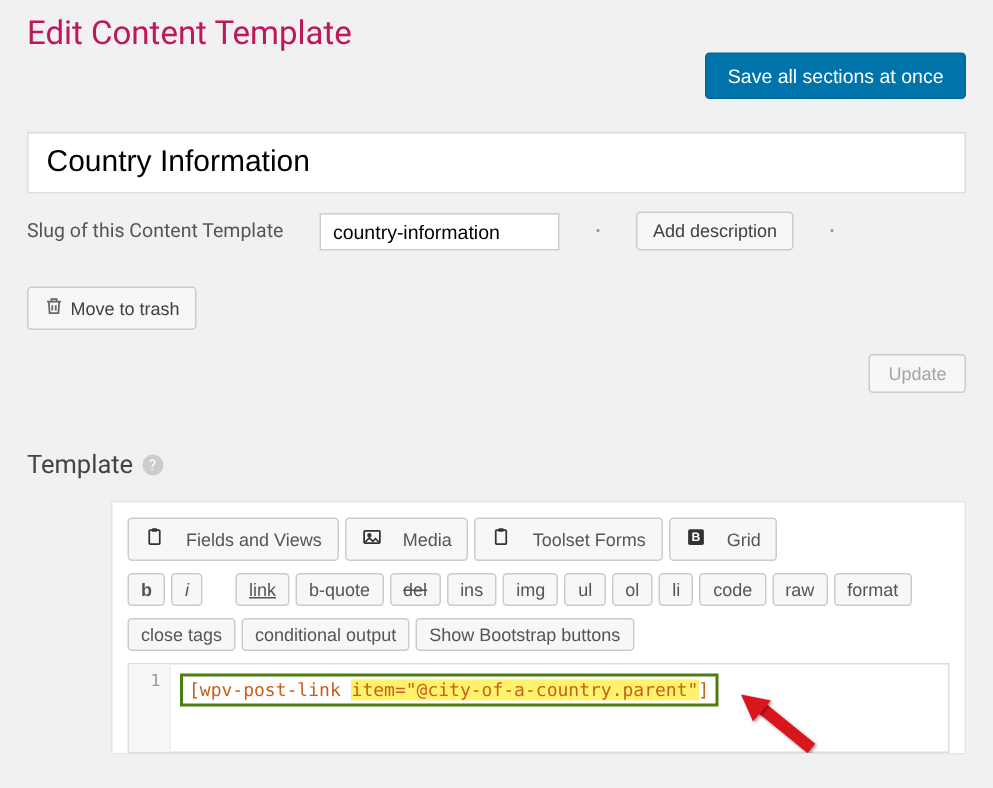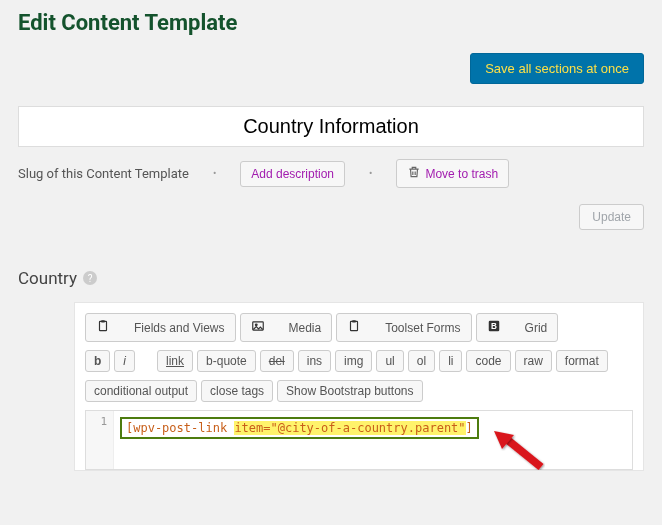--- a/index.html
+++ b/index.html
@@ -1,31 +1,31 @@
 <!DOCTYPE html>
 <html><head>
 <meta charset="utf-8">
 <style>
   * { box-sizing: border-box; margin: 0; padding: 0; }
   body { font-family: -apple-system, "Segoe UI", Roboto, Helvetica, Arial, sans-serif; background: #f1f1f1; color: #23282d; width: 662px; height: 525px; overflow: hidden; padding: 10px 18px 0 18px; }
-  h1.page-title { font-size: 22px; font-weight: 700; color: #14532d; margin-bottom: 18px; }
+  h1.page-title { font-size: 22px; font-weight: 400; color: #be185d; }
   .top-actions { text-align: right; margin-bottom: 22px; }
-  .btn-primary { background: #0073aa; border: 1px solid #006799; color: #fde047; font-size: 13px; padding: 7px 14px; border-radius: 3px; cursor: pointer; }
-  .title-input { width: 100%; font-size: 20px; padding: 8px 12px; border: 1px solid #ddd; background: #fff; margin-bottom: 12px; font-weight: 300; text-align: center; }
+  .btn-primary { background: #0073aa; border: 1px solid #006799; color: #ffffff; font-size: 13px; padding: 7px 14px; border-radius: 3px; cursor: pointer; }
+  .title-input { width: 100%; font-size: 20px; padding: 8px 12px; border: 1px solid #ddd; background: #fff; margin-bottom: 12px; font-weight: 300; }
   .slug-row { display: flex; align-items: center; gap: 24px; font-size: 13px; color: #555; margin-bottom: 16px; flex-wrap: wrap; }
   .slug-row input[type=text] { padding: 4px 8px; border: 1px solid #ccc; font-size: 13px; width: 160px; }
-  .btn-secondary { background: #f7f7f7; border: 1px solid #ccc; color: #a21caf; font-size: 12px; padding: 5px 10px; border-radius: 3px; cursor: pointer; display: inline-flex; align-items: center; gap: 4px; }
+  .btn-secondary { background: #f7f7f7; border: 1px solid #ccc; color: #404040; font-size: 12px; padding: 5px 10px; border-radius: 3px; cursor: pointer; display: inline-flex; align-items: center; gap: 4px; }
   .dot { color: #999; font-size: 10px; }
   .update-row { text-align: right; margin-bottom: 38px; }
   .btn-disabled { background: #f7f7f7; border: 1px solid #ccc; color: #a0a5aa; font-size: 12px; padding: 5px 12px; border-radius: 3px; cursor: default; }
   .section-label { font-size: 17px; font-weight: 400; color: #444; margin-bottom: 14px; display: flex; align-items: center; gap: 6px; }
   .help-circle { width: 14px; height: 14px; border-radius: 50%; background: #ccc; color: #fff; font-size: 10px; display: inline-flex; align-items: center; justify-content: center; }
   .editor-box { background: #fff; border: 1px solid #e5e5e5; margin-left: 56px; padding: 10px 10px 0 10px; position: relative; }
   .toolbar-row { display: flex; flex-wrap: wrap; gap: 4px; margin-bottom: 8px; }
-  .tb-btn { background: #f7f7f7; border: 1px solid #ccc; color: #555; font-size: 12px; padding: 5px 10px; border-radius: 3px; cursor: pointer; display: inline-flex; align-items: center; gap: 24px; justify-content: flex-end; }
+  .tb-btn { background: #f7f7f7; border: 1px solid #ccc; color: #555; font-size: 12px; padding: 5px 10px; border-radius: 3px; cursor: pointer; display: inline-flex; align-items: center; gap: 14px; justify-content: flex-end; }
   .tb-btn.small { padding: 3px 8px; font-size: 12px; }
   .ico { width: 14px; height: 14px; display: inline-block; }
   .strike { text-decoration: line-through; }
   .underline { text-decoration: underline; margin-left: 18px; }
   .code-area { border: 1px solid #ddd; font-family: Menlo, Consolas, monospace; font-size: 12px; position: relative; padding: 4px 0 28px 0; background: #fff; }
   .gutter { position: absolute; left: 0; top: 0; bottom: 0; width: 28px; border-right: 1px solid #eee; background: #f7f7f7; }
   .line-num { color: #999; font-size: 11px; text-align: right; padding: 4px 6px 0 0; }
   .code-line { padding: 2px 0 2px 34px; }
   .hlred { border: 2px solid #4d7c0f; padding: 2px 4px; display: inline-block; }
   .orange { color: #c85f1a; }
@@ -41,39 +41,40 @@
 <h1 class="page-title">Edit Content Template</h1>
 
 <div class="top-actions">
   <button class="btn-primary">Save all sections at once</button>
 </div>
 
 <input type="text" class="title-input" value="Country Information" style="">
 
 <div class="slug-row">
   <span>Slug of this Content Template</span>
+  <input type="text" value="country-information" style="">
   <span class="dot">•</span>
   <button class="btn-secondary">Add description</button>
   <span class="dot">•</span>
   <button class="btn-secondary">
     <span>
       <svg class="ico" viewBox="0 0 24 24" fill="none" stroke="#666" stroke-width="2">
           <path d="M4 7h16M9 7V4h6v3M6 7l1 13h10l1-13M10 11v6M14 11v6"></path>
         </svg>
     </span>
     <span>Move to trash</span>
   </button>
 </div>
 
 <div class="update-row">
   <button class="btn-disabled">Update</button>
 </div>
 
 <div class="section-label">
-  <span>Country</span>
+  <span>Template</span>
   <span class="help-circle">?</span>
 </div>
 
 <div class="editor-box">
   <div class="toolbar-row">
     <button class="tb-btn">
       <span><svg class="ico" viewBox="0 0 24 24" fill="#333">
             <rect x="6" y="4" width="12" height="16" rx="1" fill="none" stroke="#333" stroke-width="2"></rect>
             <rect x="9" y="2" width="6" height="4" rx="1"></rect>
           </svg></span>
@@ -113,22 +114,22 @@
     <button class="tb-btn small">img</button>
     <button class="tb-btn small">ul</button>
     <button class="tb-btn small">ol</button>
     <button class="tb-btn small">li</button>
     <button class="tb-btn small">code</button>
     <button class="tb-btn small">raw</button>
     <button class="tb-btn small">format</button>
   </div>
 
   <div class="toolbar-row">
+    <button class="tb-btn small">close tags</button>
     <button class="tb-btn small">conditional output</button>
-    <button class="tb-btn small">close tags</button>
     <button class="tb-btn small">Show Bootstrap buttons</button>
   </div>
 
   <div class="code-area">
     <div class="gutter">
       <div class="line-num">1</div>
     </div>
     <div class="code-line">
       <span class="hlred"><span class="orange">[wpv-post-link </span><span class="orange yellowbg">item="@city-of-a-country.parent"</span><span class="orange">]</span></span>
     </div>

